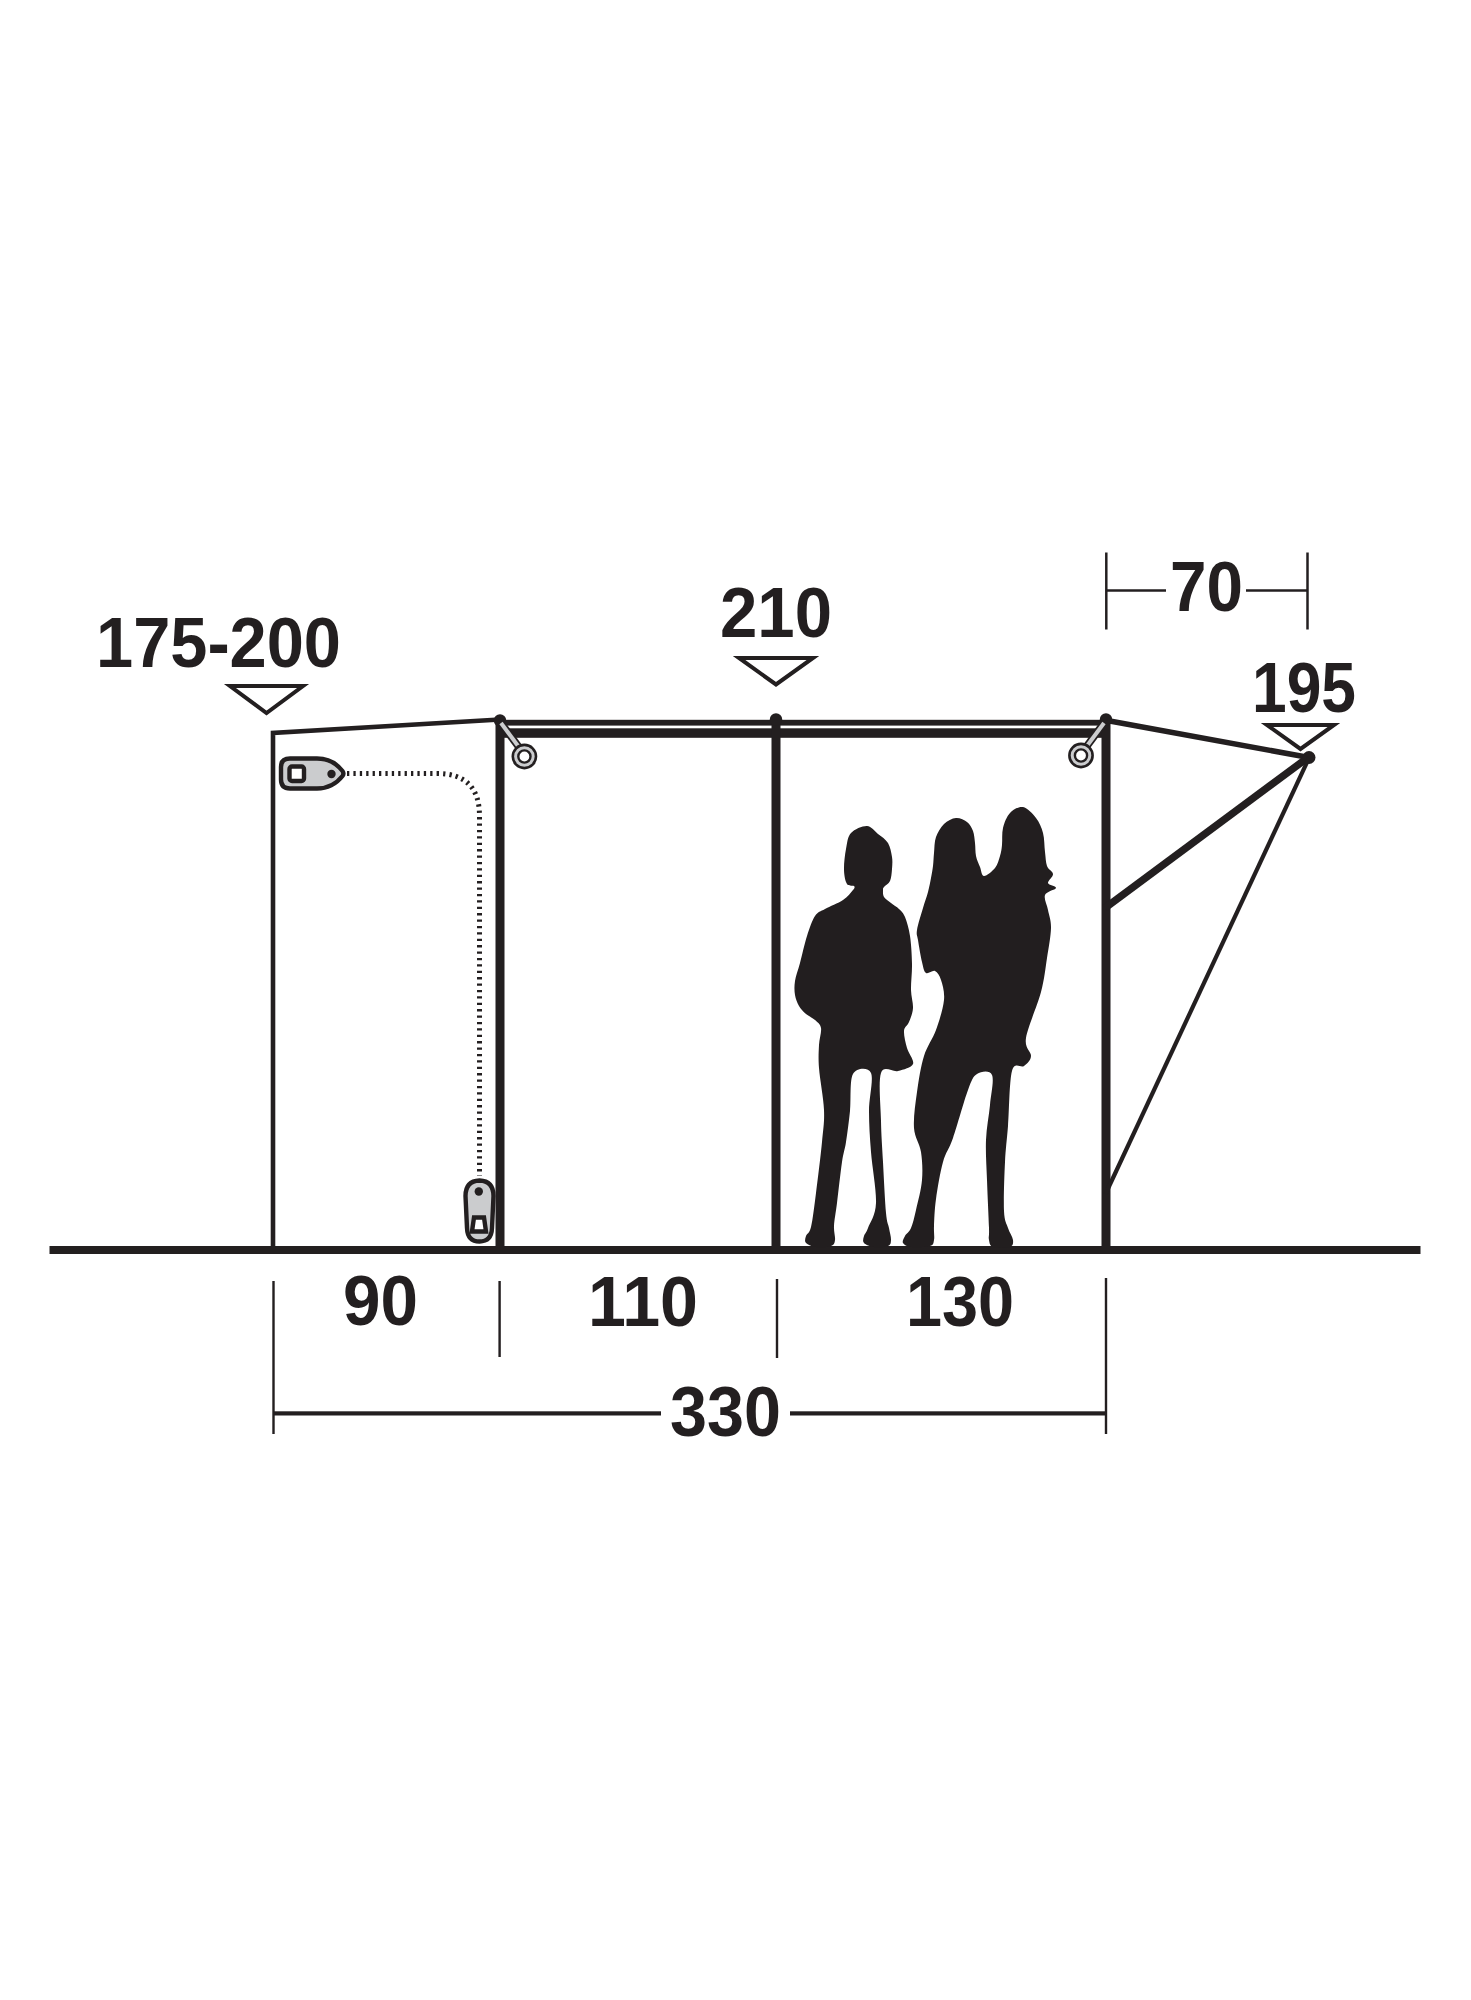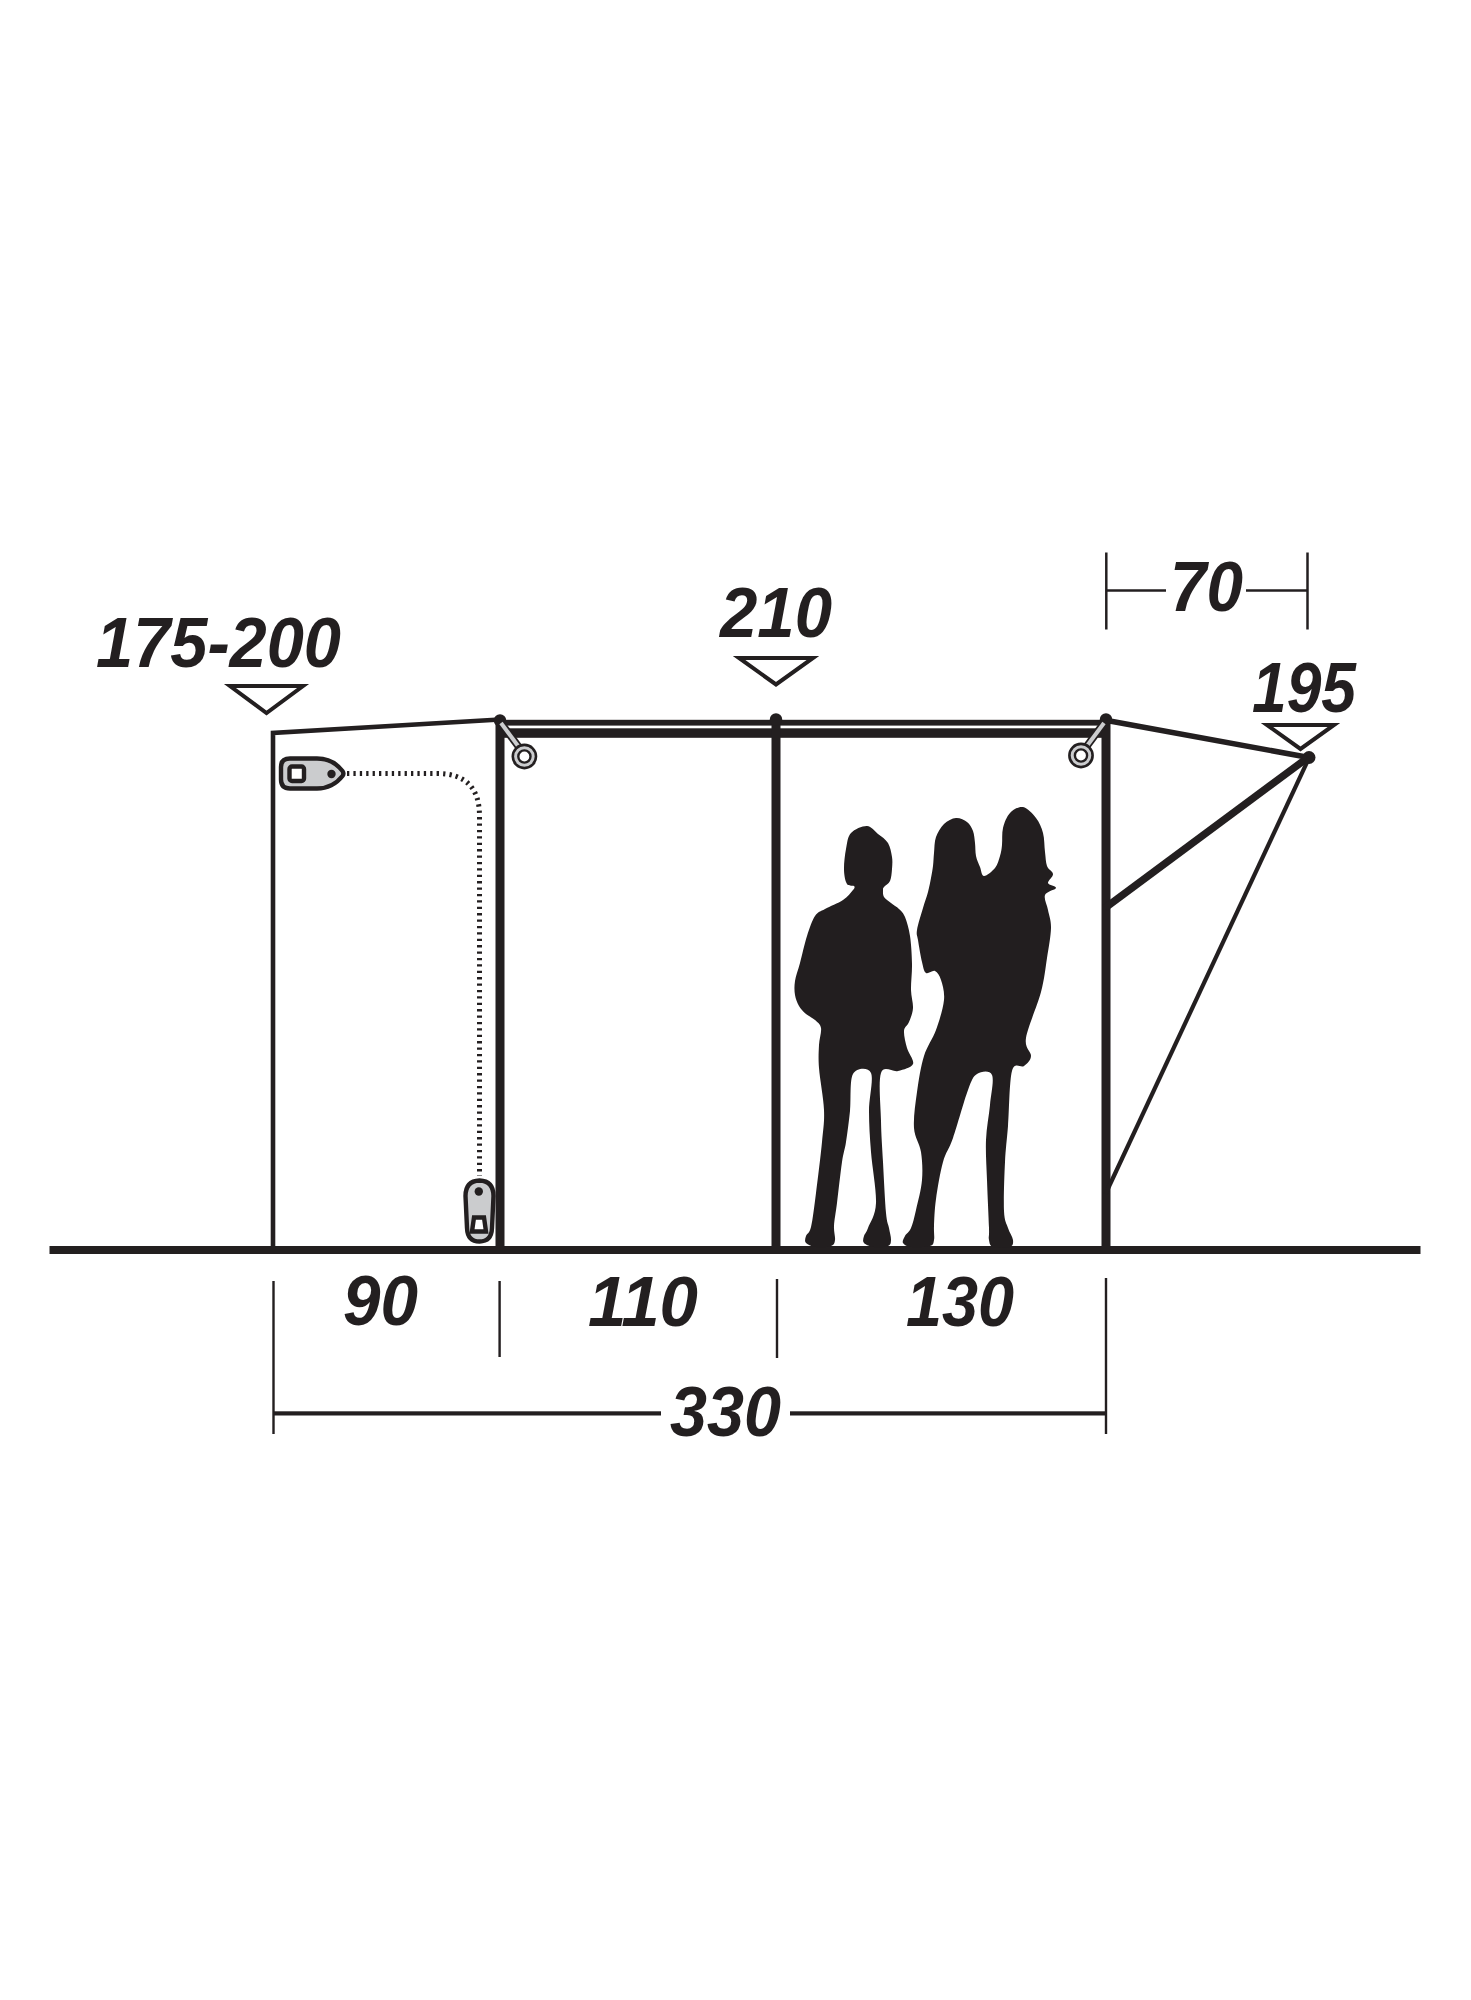--- a/index.html
+++ b/index.html
@@ -1,16 +1,16 @@
 <!DOCTYPE html>
 <html><head>
 <meta charset="utf-8">
 <style>
   html,body{margin:0;padding:0;background:#ffffff;}
-  .page{width:1471px;height:2000px;position:relative;background:#ffffff;overflow:hidden;font-style:italic;}
+  .page{width:1471px;height:2000px;position:relative;background:#ffffff;overflow:hidden;}
   text{font-family:"Liberation Sans", sans-serif;font-weight:bold;fill:#231f20;}
 </style>
 </head>
 <body>
 <div class="page">
 <svg width="1471" height="2000" viewBox="0 0 1471 2000" xmlns="http://www.w3.org/2000/svg">
 
   <rect x="0" y="0" width="1471" height="2000" fill="#ffffff"></rect>
 
   <rect x="49.5" y="1246" width="1371" height="8" fill="#231f20"></rect>

